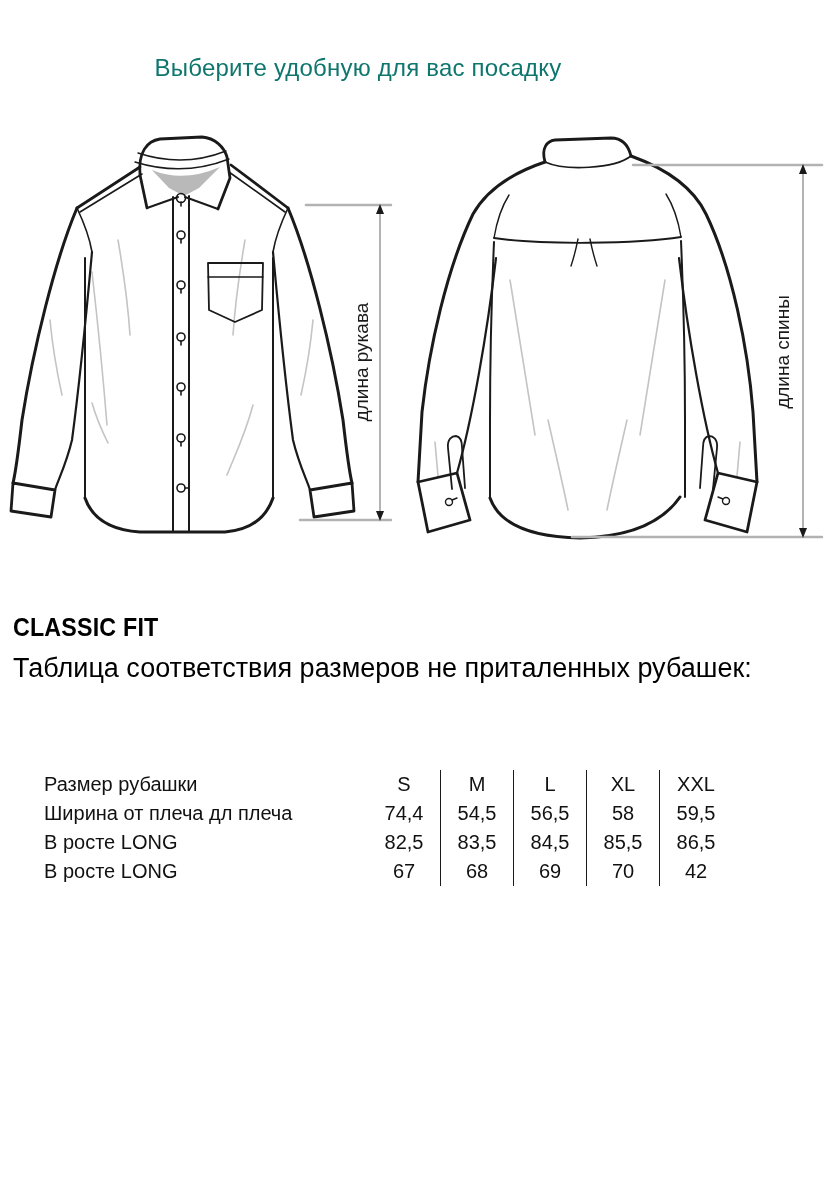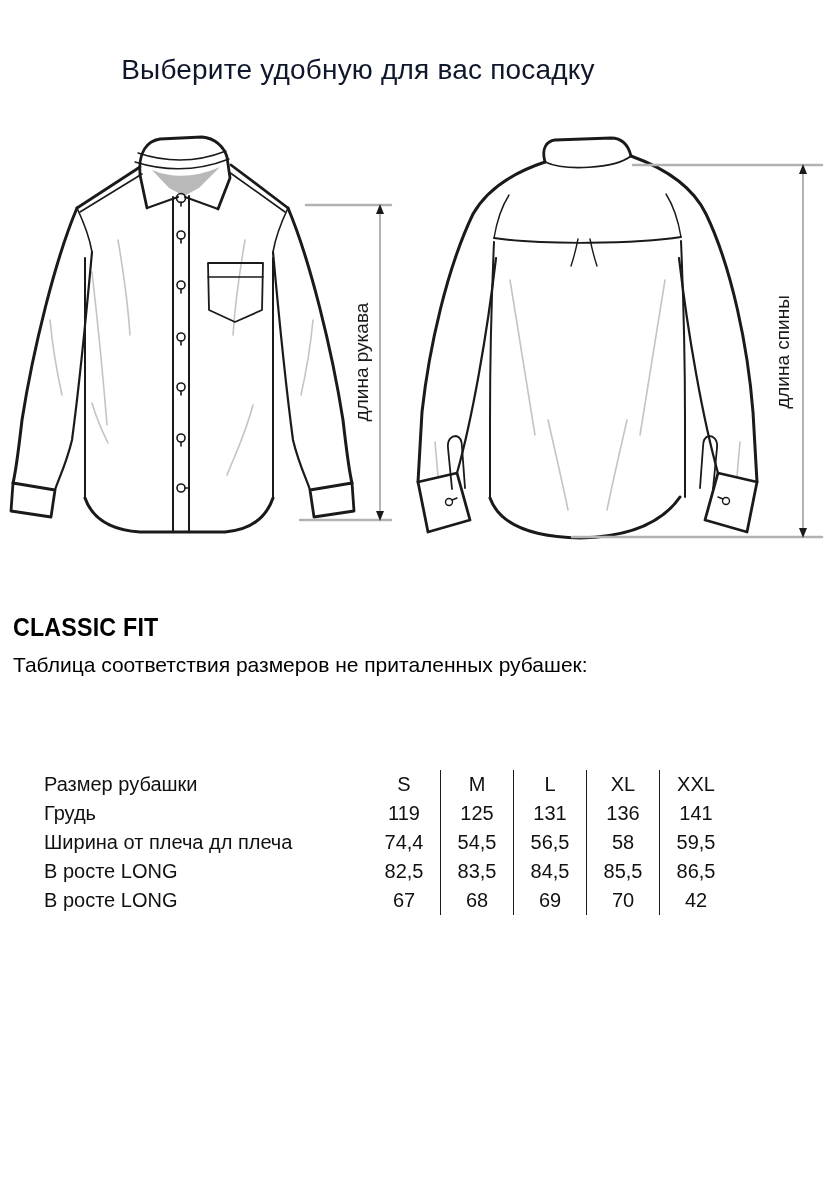--- a/index.html
+++ b/index.html
@@ -2,28 +2,28 @@
 <html><head>
 <meta charset="utf-8">
 <style>
   html,body{margin:0;padding:0;background:#fff;}
   .page{
     position:relative;width:825px;height:1200px;background:#ffffff;overflow:hidden;
     font-family:"Liberation Sans","DejaVu Sans",sans-serif;color:#111;
   }
   .title{
     position:absolute;top:54px;left:0;width:716px;text-align:center;
-    font-size:28px;font-weight:400;letter-spacing:0.2px;color:#0f172a;
+    font-size:24px;font-weight:400;letter-spacing:0.2px;color:#0f766e;
   }
   .diagram{position:absolute;top:90px;left:0;}
   .heading{
     position:absolute;left:13px;top:613px;font-size:25px;font-weight:900;
     letter-spacing:0.2px;transform:scaleX(0.93);transform-origin:left center;color:#000;
   }
-  .subtitle{position:absolute;left:13px;top:653px;font-size:21px;color:#000;}
+  .subtitle{position:absolute;left:13px;top:653px;font-size:27px;color:#000;}
   table.size{
     position:absolute;left:44px;top:770px;border-collapse:collapse;
     font-size:20px;color:#111;table-layout:fixed;
   }
   table.size td{padding:0;vertical-align:middle;line-height:29px;margin-top:17px;}
   td.lbl{width:324px;text-align:left;white-space:pre-line;}
   td.val{width:72px;text-align:center;}
   table.size tr td:nth-child(n+3){border-left:1.5px solid #1a1a1a;}
 </style>
 </head>
@@ -169,28 +169,20 @@
     <tbody>
         <tr>
           <td class="lbl">Размер рубашки</td>
           <td class="val">S</td>
           <td class="val">M</td>
           <td class="val">L</td>
           <td class="val">XL</td>
           <td class="val">XXL</td>
         </tr>
         <tr>
-          <td class="lbl">Грудь</td>
-          <td class="val">119</td>
-          <td class="val">125</td>
-          <td class="val">131</td>
-          <td class="val">136</td>
-          <td class="val">141</td>
-        </tr>
-        <tr>
           <td class="lbl">Ширина от плеча дл плеча</td>
           <td class="val">74,4</td>
           <td class="val">54,5</td>
           <td class="val">56,5</td>
           <td class="val">58</td>
           <td class="val">59,5</td>
         </tr>
         <tr>
           <td class="lbl">В росте LONG</td>
           <td class="val">82,5</td>

